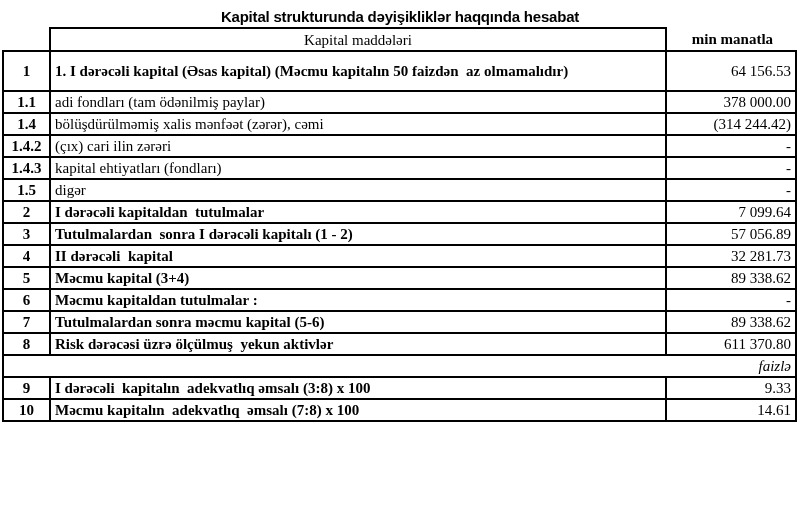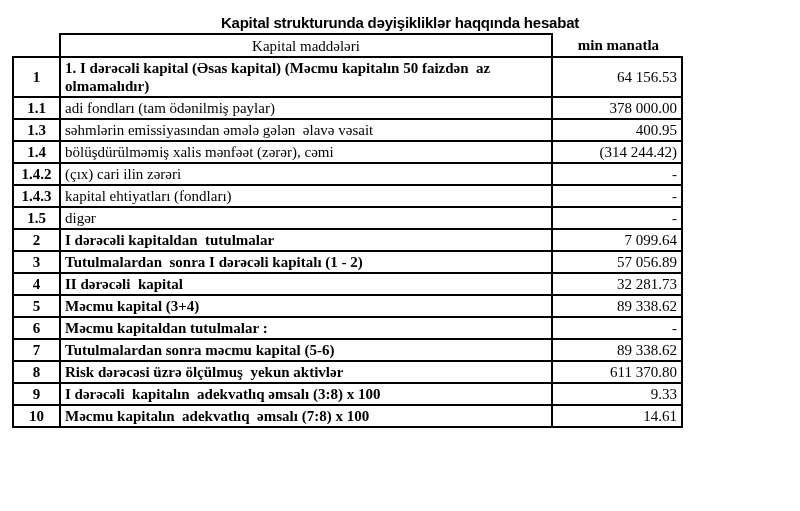--- a/index.html
+++ b/index.html
@@ -14,28 +14,28 @@
     width: 800px;
     height: 511px;
     background: #ffffff;
     overflow: hidden;
   }
   .title {
     font-family: "Liberation Sans", sans-serif;
     font-weight: bold;
     font-size: 15px;
     text-align: center;
-    padding: 14px 0 2px 0;
+    padding: 8px 0 2px 0;
     letter-spacing: -0.2px;
   }
   table.report {
     border-collapse: collapse;
     table-layout: fixed;
-    width: 671px;
-    margin-left: 12px;
+    width: 795px;
+    margin-left: 2px;
   }
   col.c-no    { width: 47px;  }
   col.c-label { width: auto;  }
   col.c-value { width: 130px; }
   td {
     border: 2px solid #000000;
     font-size: 15px;
     line-height: 18px;
     padding: 1px 4px;
     vertical-align: middle;
@@ -86,25 +86,20 @@
           <td class="no">1</td>
           <td class="label">1. I dərəcəli kapital (Əsas kapital) (Məcmu kapitalın 50 faizdən  az olmamalıdır)</td>
           <td class="value">64 156.53</td>
         </tr>
         <tr>
           <td class="no">1.1</td>
           <td class="label">adi fondları (tam ödənilmiş paylar)</td>
           <td class="value">378 000.00</td>
         </tr>
         <tr>
-          <td class="no">1.3</td>
-          <td class="label">səhmlərin emissiyasından əmələ gələn  əlavə vəsait</td>
-          <td class="value">400.95</td>
-        </tr>
-        <tr>
           <td class="no">1.4</td>
           <td class="label">bölüşdürülməmiş xalis mənfəət (zərər), cəmi</td>
           <td class="value">(314 244.42)</td>
         </tr>
         <tr>
           <td class="no">1.4.2</td>
           <td class="label">(çıx) cari ilin zərəri</td>
           <td class="value">-</td>
         </tr>
         <tr>
@@ -145,20 +140,23 @@
         <tr class="bold">
           <td class="no">7</td>
           <td class="label">Tutulmalardan sonra məcmu kapital (5-6)</td>
           <td class="value">89 338.62</td>
         </tr>
         <tr class="bold">
           <td class="no">8</td>
           <td class="label">Risk dərəcəsi üzrə ölçülmuş  yekun aktivlər</td>
           <td class="value">611 370.80</td>
         </tr>
+        <tr>
+          <td colspan="3" class="unit-cell">faizlə</td>
+        </tr>
         <tr class="bold">
           <td class="no">9</td>
           <td class="label">I dərəcəli  kapitalın  adekvatlıq əmsalı (3:8) x 100</td>
           <td class="value">9.33</td>
         </tr>
         <tr class="bold">
           <td class="no">10</td>
           <td class="label">Məcmu kapitalın  adekvatlıq  əmsalı (7:8) x 100</td>
           <td class="value">14.61</td>
         </tr>

